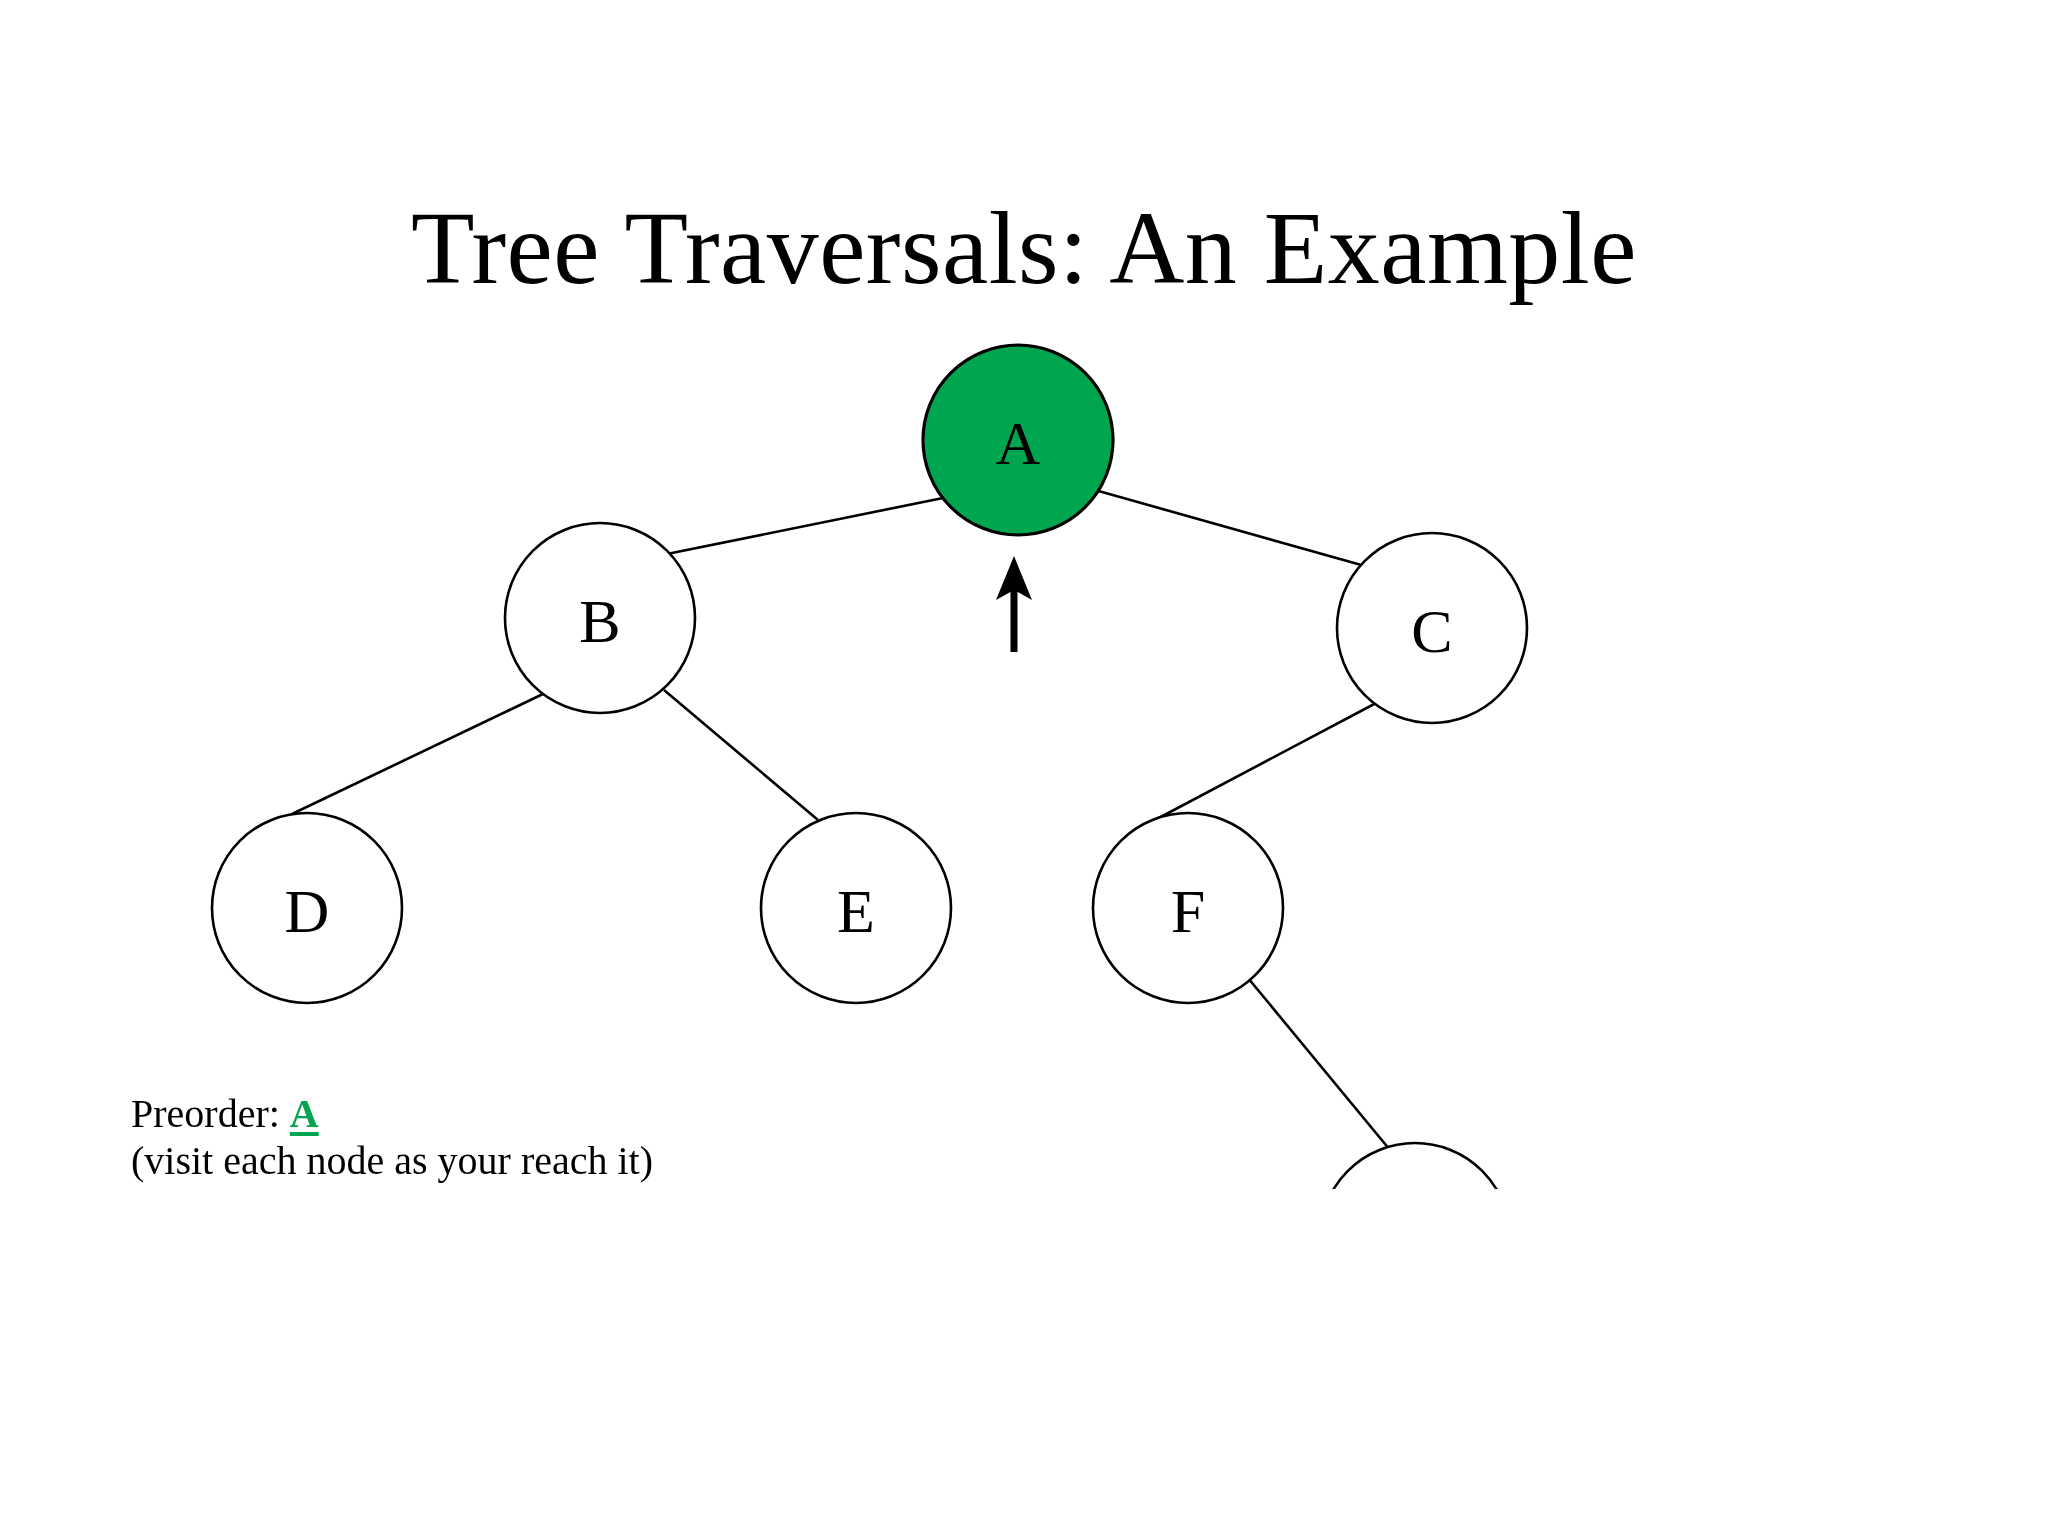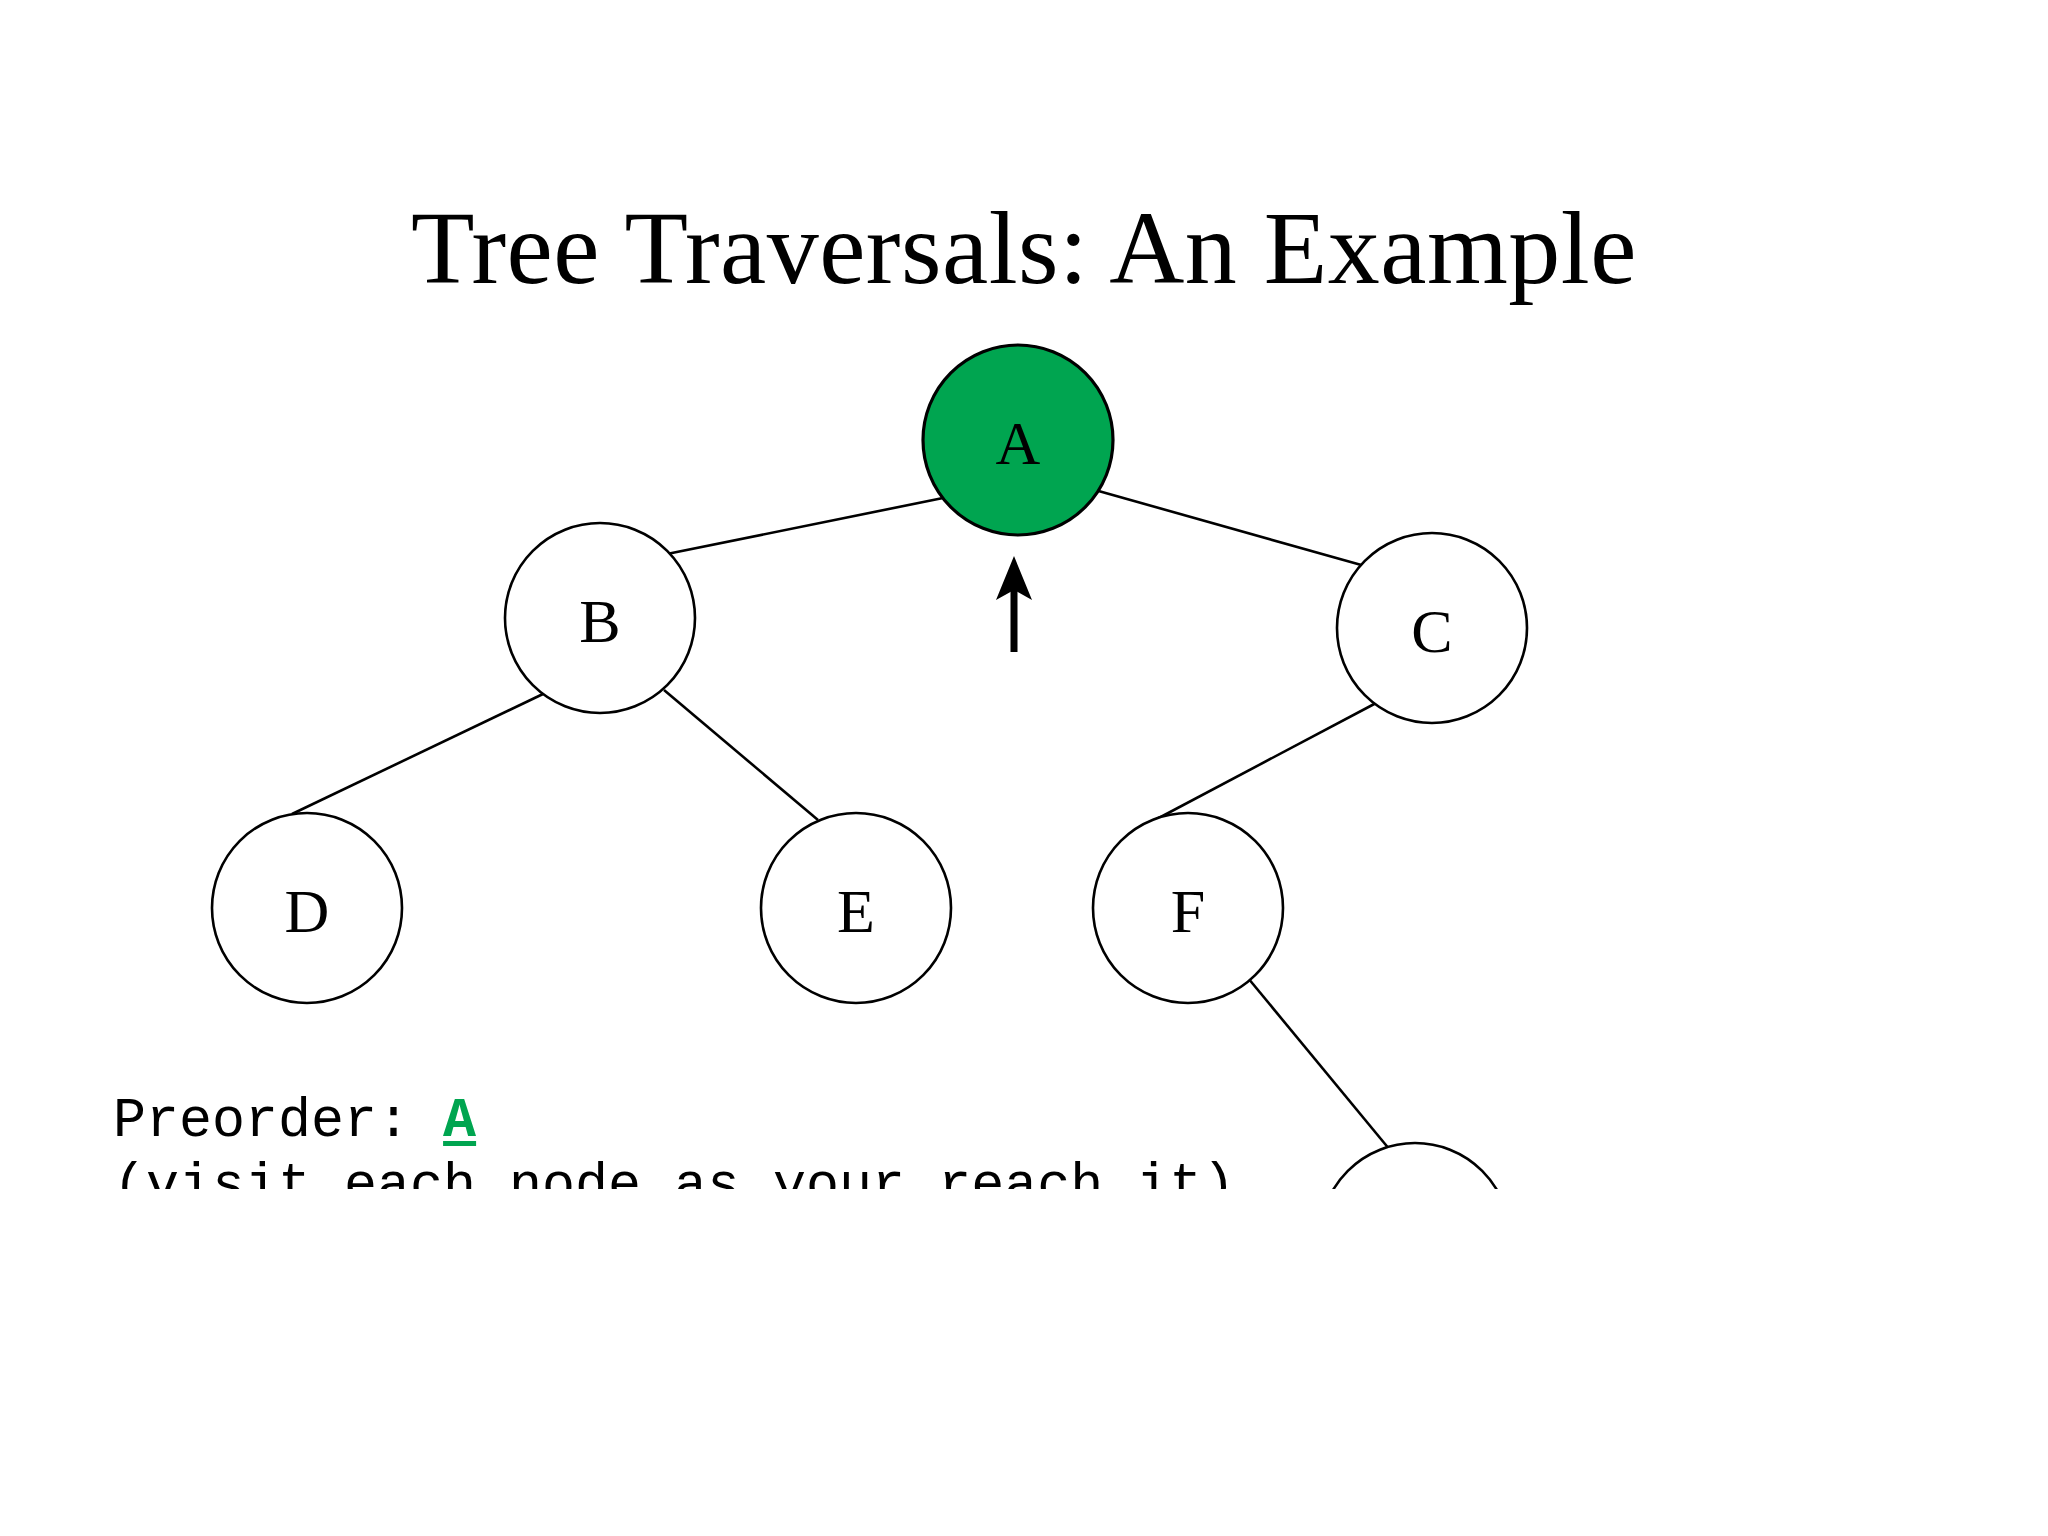--- a/index.html
+++ b/index.html
@@ -60,24 +60,24 @@
     stroke: #000000;
     stroke-width: 7;
     fill: none;
   }
   .pointer-arrow-head {
     fill: #000000;
     stroke: none;
   }
   #caption-block {
     position: absolute;
-    left: 113px;
+    left: 131px;
     top: 1090px;
-    font-family: Liberation Mono, monospace;
-    font-size: 55px;
+    font-family: Liberation Serif, serif;
+    font-size: 40px;
     line-height: 1.18;
     color: #000000;
     white-space: nowrap;
   }
   #caption-line-1 { display: block; }
   #caption-line-2 { display: block; }
   .traversal-token {
     font-weight: bold;
     text-decoration: underline;
     text-underline-offset: 5px;

